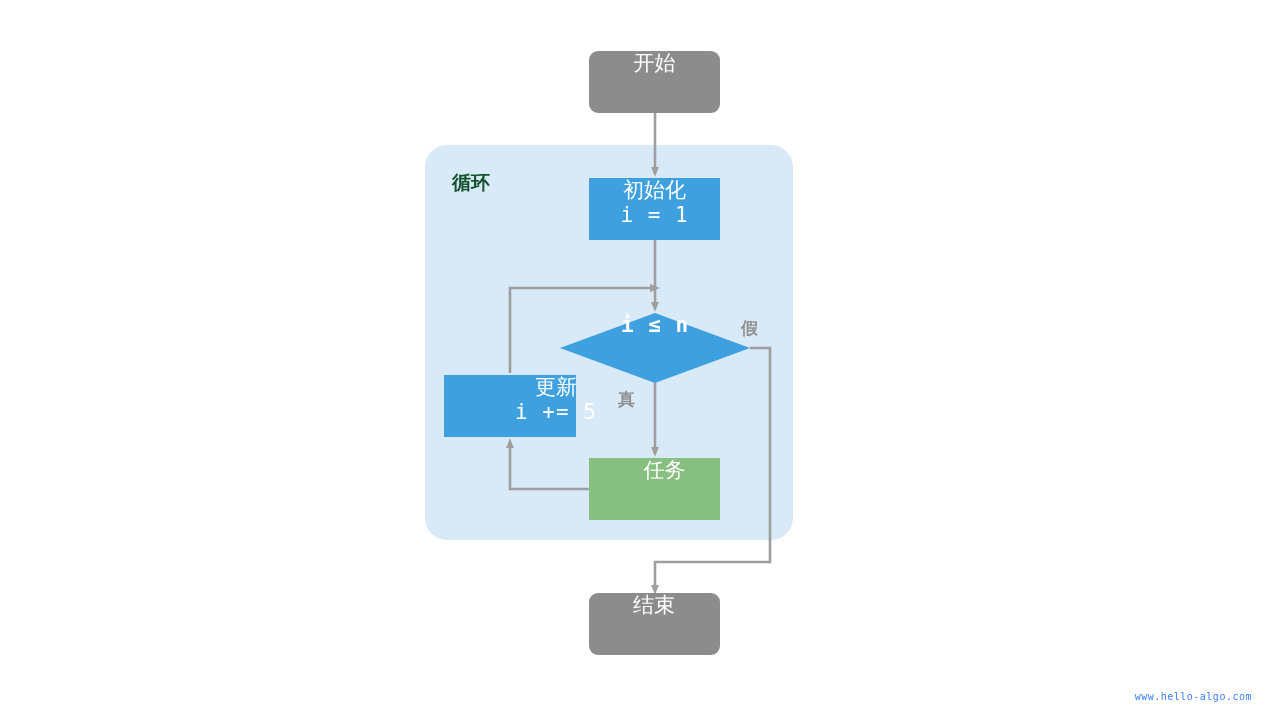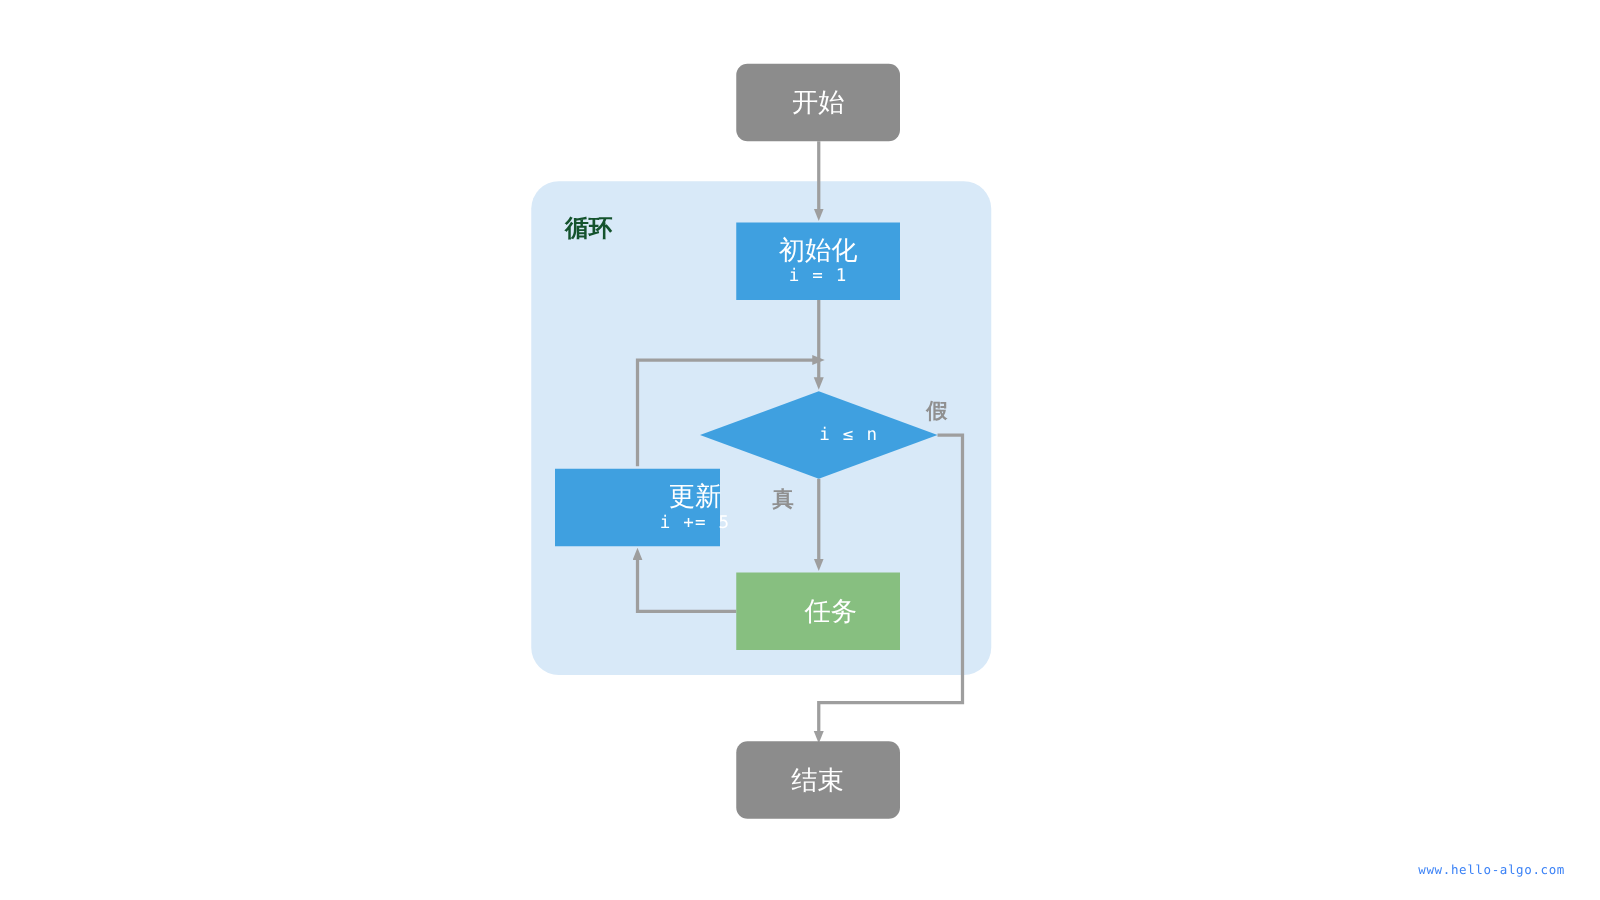--- a/index.html
+++ b/index.html
@@ -23,33 +23,33 @@
     left: 0;
     top: 0;
     width: 1280px;
     height: 720px;
   }
   .node-label {
     position: absolute;
     display: flex;
     flex-direction: column;
     align-items: center;
-    justify-content: center;
+    justify-content: flex-start;
     text-align: center;
     color: #ffffff;
     pointer-events: none;
     line-height: 1.18;
   }
   .label-cjk {
     font-family: "DejaVu Sans", "Liberation Sans", sans-serif;
     font-size: 21px;
   }
   .label-mono {
     font-family: "DejaVu Sans Mono", "Liberation Mono", monospace;
-    font-size: 14px;
+    font-size: 21px;
     letter-spacing: 1px;
   }
   .edge-label {
     position: absolute;
     font-family: "DejaVu Sans", "Liberation Sans", sans-serif;
     font-size: 17px;
     font-weight: bold;
     color: #909090;
     white-space: nowrap;
   }
@@ -117,21 +117,21 @@
 
   <div class="node-label" style="left:589px; top:51px; width:131px; height:62px;">
     <span class="label-cjk">开始</span>
   </div>
 
   <div class="node-label" style="left:589px; top:178px; width:131px; height:62px;border-radius:15px;">
     <span class="label-cjk">初始化</span>
     <span class="label-mono">i = 1</span>
   </div>
 
-  <div class="node-label" style="left:584px; top:313px; width:190px; height:70px;">
+  <div class="node-label" style="left:560px; top:313px; width:190px; height:70px;font-weight:bold;">
     <span class="label-mono">i ≤ n</span>
   </div>
 
   <div class="node-label" style="left:444px; top:375px; width:128px; height:62px;margin-left:48px;">
     <span class="label-cjk">更新</span>
     <span class="label-mono">i += 5</span>
   </div>
 
   <div class="node-label" style="left:589px; top:458px; width:151px; height:62px;">
     <span class="label-cjk">任务</span>

